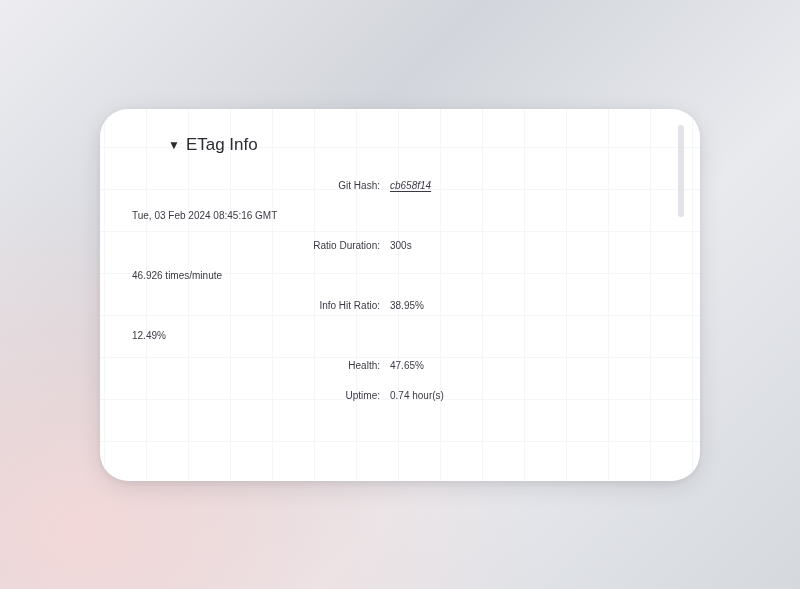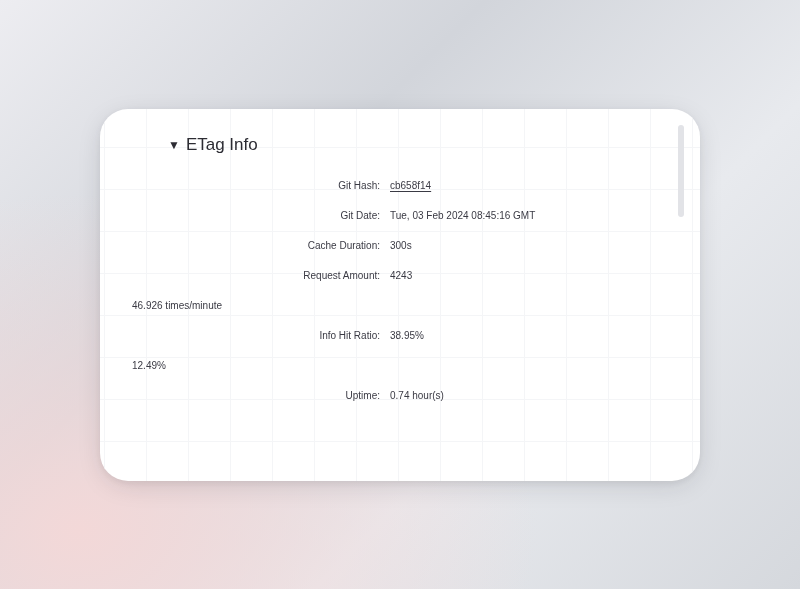--- a/index.html
+++ b/index.html
@@ -80,20 +80,21 @@
   dd {
     margin:0;
     color:#3a3a44;
     font-weight:400;
   }
   .link {
     color:#3a3a44;
     text-decoration: underline;
     text-underline-offset: 2px;
     cursor:pointer;
+    font-style:italic;
   }
 </style>
 </head>
 <body>
 
 <div class="card">
   <div class="grid-bg"></div>
   <div class="scrollbar"></div>
 
   <div class="content">
@@ -102,41 +103,40 @@
         <span class="marker">▼</span>
         <span>ETag Info</span>
       </summary>
 
       <dl>
         <div class="row">
           <dt>Git Hash:</dt>
           <dd><a class="link">cb658f14</a></dd>
         </div>
         <div class="row">
-          <dt>Git Date:</dt>
           <dd>Tue, 03 Feb 2024 08:45:16 GMT</dd>
         </div>
         <div class="row">
-          <dt>Cache Duration:</dt>
+          <dt>Ratio Duration:</dt>
           <dd>300s</dd>
-        </div>
-        <div class="row">
-          <dt>Request Amount:</dt>
-          <dd>4243</dd>
         </div>
         <div class="row">
           <dd>46.926 times/minute</dd>
         </div>
         <div class="row">
           <dt>Info Hit Ratio:</dt>
           <dd>38.95%</dd>
         </div>
         <div class="row">
           <dd>12.49%</dd>
         </div>
         <div class="row">
+          <dt>Health:</dt>
+          <dd>47.65%</dd>
+        </div>
+        <div class="row">
           <dt>Uptime:</dt>
           <dd>0.74 hour(s)</dd>
         </div>
       </dl>
     </details>
   </div>
 </div>
 
 </body></html>

